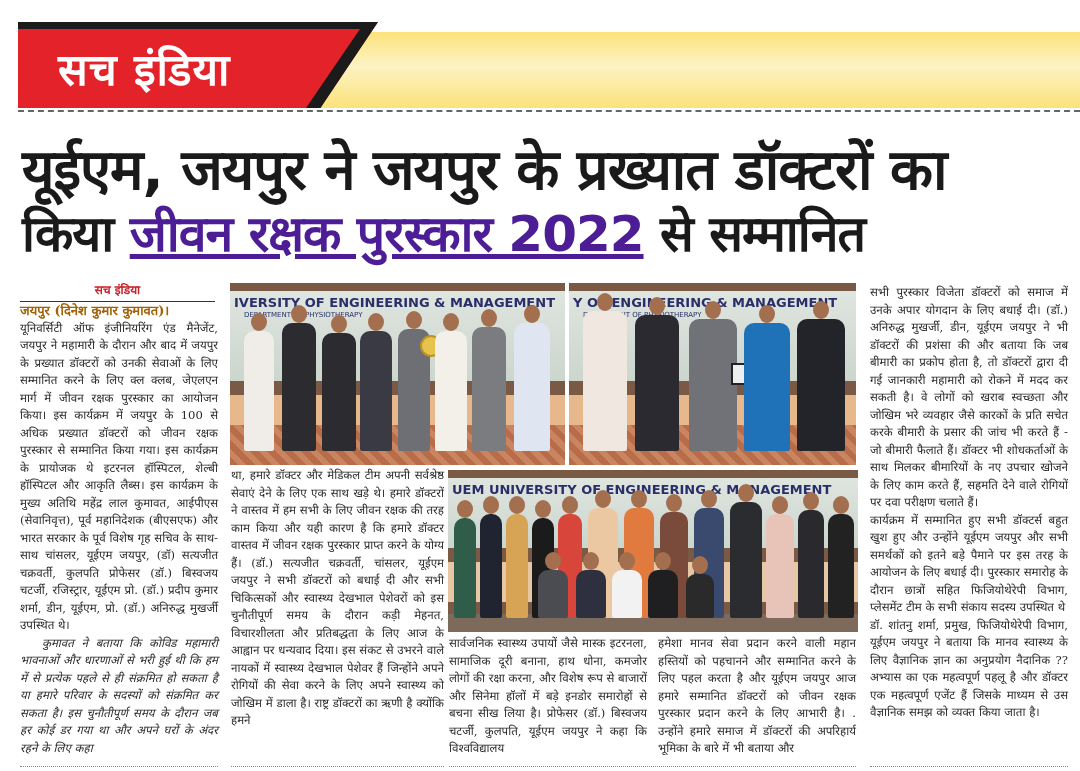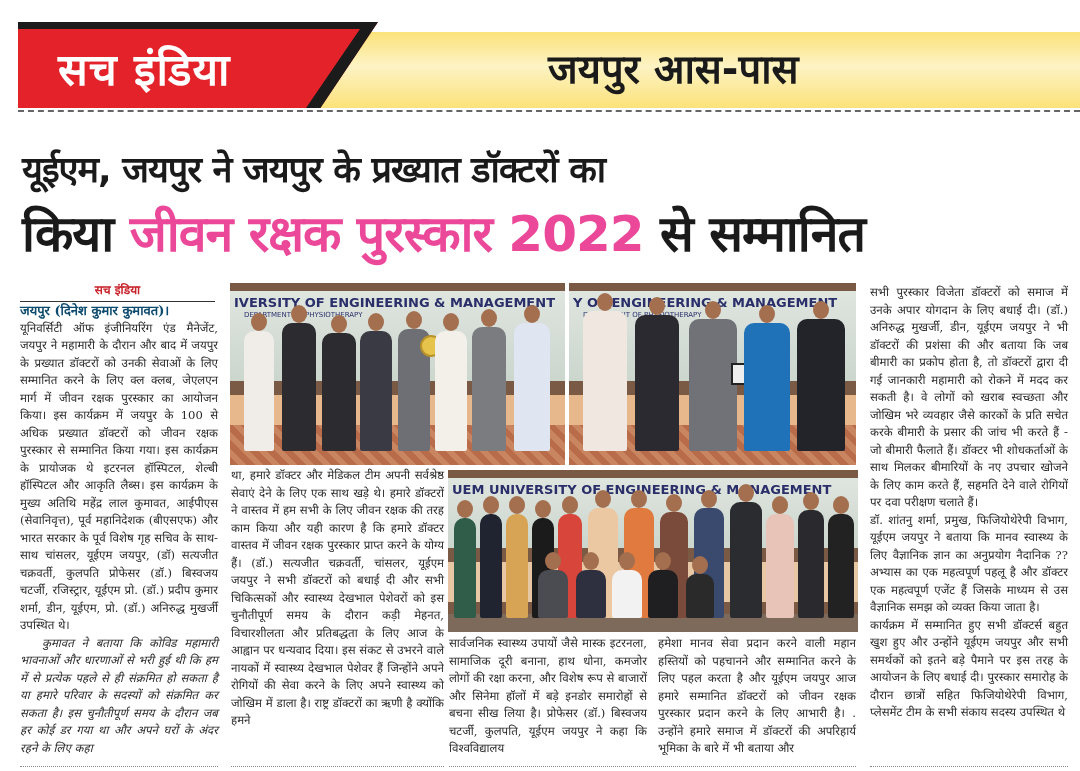--- a/index.html
+++ b/index.html
@@ -27,30 +27,30 @@
     font-weight: bold; font-size: 44px; color: #ffffff; letter-spacing: 1px;
   }
   .mast-section {
     position: absolute; left: 530px; top: 18px; font-family: "DejaVu Sans", sans-serif;
     font-weight: bold; font-size: 40px; color: #1a1a1a;
   }
   .mast-rule { position: absolute; left: 18px; right: 0; top: 110px; border-top: 2px dashed #666; }
 
   .headline { position: absolute; left: 22px; top: 138px; width: 1050px; font-family: "DejaVu Sans", sans-serif;
     font-weight: bold; color: #1a1a1a; }
-  .headline .l1 { font-size: 36px; line-height: 64px; letter-spacing: -1px; white-space: nowrap; }
+  .headline .l1 { font-size: 56px; line-height: 64px; letter-spacing: -1px; white-space: nowrap; }
   .headline .l2 { font-size: 50px; line-height: 64px; letter-spacing: -1px; white-space: nowrap; }
-  .headline .red { color: #ec4899; }
+  .headline .red { color: #4c1d95; text-decoration: underline; }
 
   .col { position: absolute; font-size: 11.6px; line-height: 17.5px; text-align: justify; color: #2a2a2a; }
   .col p { margin: 0; }
   .col p.indent { text-indent: 22px; font-style: italic; }
   .byline-tag { position: absolute; left: 20px; top: 281px; width: 195px; text-align: center;
     font-size: 12px; color: #c8232b; font-weight: bold; border-bottom: 1px solid #333; padding-bottom: 3px; }
-  .dateline { font-weight: bold; font-size: 13px; color: #0c4a6e; }
+  .dateline { font-weight: bold; font-size: 13px; color: #a16207; }
 
   .photo { position: absolute; overflow: hidden; background: #7a5a45; padding-left: 28px; }
   .photo .banner { position: absolute; left: 0; right: 0; top: 8px; height: 90px;
     background: linear-gradient(180deg, #dfe5df 0%, #cbd6cd 100%); }
   .photo .banner-text { position: absolute; left: 4px; top: 4px; font-family: "DejaVu Sans", sans-serif;
     font-weight: bold; font-size: 13px; color: #2a2f6a; white-space: nowrap; }
   .photo .banner-sub { position: absolute; left: 14px; top: 20px; font-family: "DejaVu Sans", sans-serif;
     font-size: 7px; color: #2a2f6a; white-space: nowrap; }
   .photo .carpet { position: absolute; left: 0; right: 0; bottom: 0; height: 40px;
     background: repeating-linear-gradient(45deg, #b86c4a 0 6px, #c98560 6px 12px); }
@@ -62,21 +62,20 @@
   .dotted { position: absolute; border-top: 1px dotted #888; }
 </style>
 </head>
 <body>
 
 <div class="masthead">
   <div class="mast-yellow"></div>
   <div class="mast-red"></div>
   <div class="mast-black"></div>
   <div class="mast-brand">सच इंडिया</div>
-  <div class="mast-section">जयपुर आस-पास</div>
 </div>
 <div class="mast-rule"></div>
 
 <div class="headline">
   <div class="l1">यूईएम, जयपुर ने जयपुर के प्रख्यात डॉक्टरों का</div>
   <div class="l2">
     <span>किया</span>
     <span class="red">जीवन रक्षक पुरस्कार 2022</span>
     <span>से सम्मानित</span>
   </div>
@@ -220,16 +219,16 @@
   <p>सार्वजनिक स्वास्थ्य उपायों जैसे मास्क इटरनला, सामाजिक दूरी बनाना, हाथ धोना, कमजोर लोगों की रक्षा करना, और विशेष रूप से बाजारों और सिनेमा हॉलों में बड़े इनडोर समारोहों से बचना सीख लिया है। प्रोफेसर (डॉ.) बिस्वजय चटर्जी, कुलपति, यूईएम जयपुर ने कहा कि विश्वविद्यालय</p>
 </div>
 
 <div class="col" style="left:658px; top:635px; width:198px;">
   <p>हमेशा मानव सेवा प्रदान करने वाली महान हस्तियों को पहचानने और सम्मानित करने के लिए पहल करता है और यूईएम जयपुर आज हमारे सम्मानित डॉक्टरों को जीवन रक्षक पुरस्कार प्रदान करने के लिए आभारी है। . उन्होंने हमारे समाज में डॉक्टरों की अपरिहार्य भूमिका के बारे में भी बताया और</p>
 </div>
 <div class="dotted" style="left:449px; top:766px; width:407px;"></div>
 
 <div class="col" style="left:870px; top:284px; width:198px;">
   <p>सभी पुरस्कार विजेता डॉक्टरों को समाज में उनके अपार योगदान के लिए बधाई दी। (डॉ.) अनिरुद्ध मुखर्जी, डीन, यूईएम जयपुर ने भी डॉक्टरों की प्रशंसा की और बताया कि जब बीमारी का प्रकोप होता है, तो डॉक्टरों द्वारा दी गई जानकारी महामारी को रोकने में मदद कर सकती है। वे लोगों को खराब स्वच्छता और जोखिम भरे व्यवहार जैसे कारकों के प्रति सचेत करके बीमारी के प्रसार की जांच भी करते हैं - जो बीमारी फैलाते हैं। डॉक्टर भी शोधकर्ताओं के साथ मिलकर बीमारियों के नए उपचार खोजने के लिए काम करते हैं, सहमति देने वाले रोगियों पर दवा परीक्षण चलाते हैं।</p>
+  <p>कार्यक्रम में सम्मानित हुए सभी डॉक्टर्स बहुत खुश हुए और उन्होंने यूईएम जयपुर और सभी समर्थकों को इतने बड़े पैमाने पर इस तरह के आयोजन के लिए बधाई दी। पुरस्कार समारोह के दौरान छात्रों सहित फिजियोथेरेपी विभाग, प्लेसमेंट टीम के सभी संकाय सदस्य उपस्थित थे</p>
   <p>डॉ. शांतनु शर्मा, प्रमुख, फिजियोथेरेपी विभाग, यूईएम जयपुर ने बताया कि मानव स्वास्थ्य के लिए वैज्ञानिक ज्ञान का अनुप्रयोग नैदानिक ??अभ्यास का एक महत्वपूर्ण पहलू है और डॉक्टर एक महत्वपूर्ण एजेंट हैं जिसके माध्यम से उस वैज्ञानिक समझ को व्यक्त किया जाता है।</p>
-  <p>कार्यक्रम में सम्मानित हुए सभी डॉक्टर्स बहुत खुश हुए और उन्होंने यूईएम जयपुर और सभी समर्थकों को इतने बड़े पैमाने पर इस तरह के आयोजन के लिए बधाई दी। पुरस्कार समारोह के दौरान छात्रों सहित फिजियोथेरेपी विभाग, प्लेसमेंट टीम के सभी संकाय सदस्य उपस्थित थे</p>
 </div>
 <div class="dotted" style="left:870px; top:766px; width:198px;"></div>
 
 </body></html>

